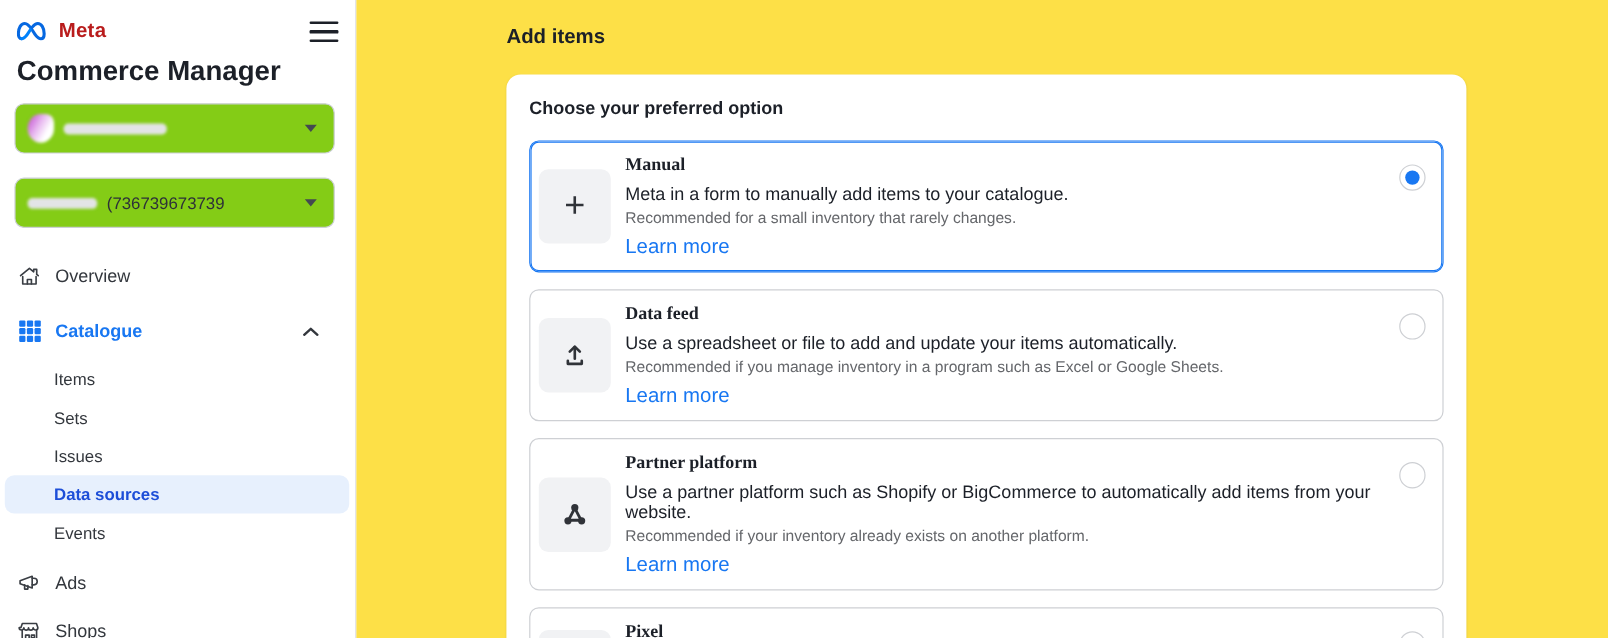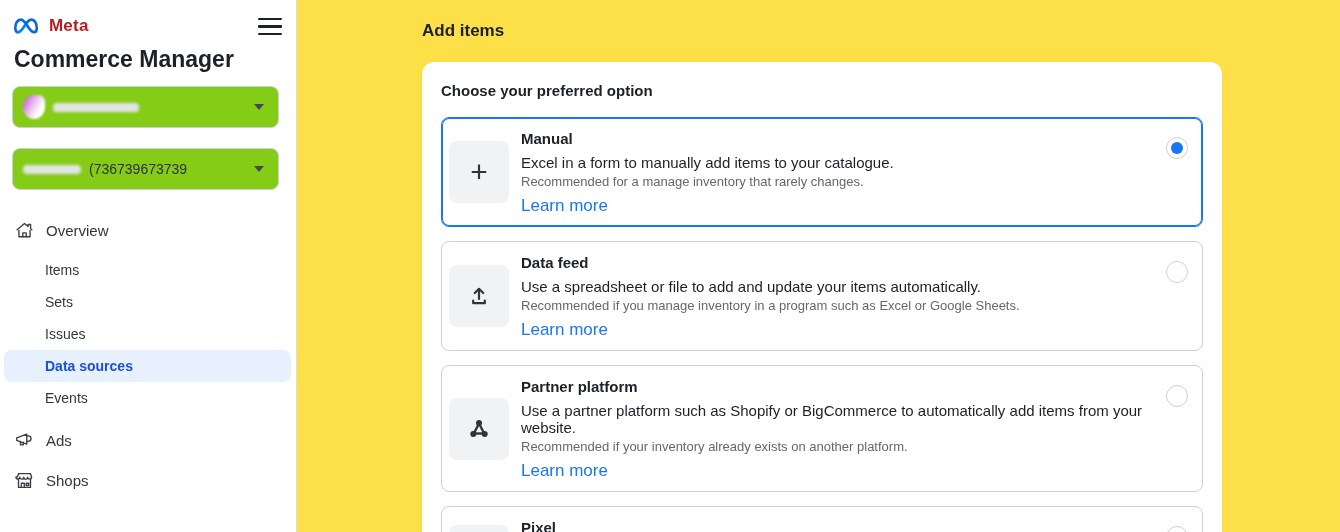--- a/index.html
+++ b/index.html
@@ -43,21 +43,21 @@
   .card { margin-top:21px; background:#fff; border-radius:12px; padding:20px 19px 24px 19px;
           box-shadow:0 1px 2px rgba(0,0,0,.08); height:600px; }
   .card-heading { font-size:15px; font-weight:700; color:#1c2028; margin-bottom:18px; }
 
   .option { display:flex; align-items:flex-start; gap:12px; border:1px solid #ced0d4; border-radius:8px;
             padding:10px 14px 10px 7px; margin-bottom:14px; min-height:100px; cursor:pointer; background:#fff; }
   .option.selected { border-color:#1877F2; box-shadow:inset 0 0 0 1px #1877F2; }
   .opt-icon { width:60px; height:62px; border-radius:8px; background:#F1F2F4; display:flex; align-items:center; justify-content:center; align-self:center; flex:0 0 60px; color:#303338; }
   .plus-glyph { font-size:30px; font-weight:400; color:#303338; line-height:1; }
   .opt-text { flex:1; padding-top:2px; }
-  .opt-title { font-size:15px; font-weight:700; color:#1c2028; margin-bottom:7px; }
+  .opt-title { font-size:15px; font-weight:700; color:#1c2028; margin-bottom:7px;font-family:Liberation Serif, serif; }
   .opt-desc { font-size:15px; color:#1c2028; margin-bottom:3px; }
   .opt-rec { font-size:13px; color:#65676B; margin-bottom:7px; }
   .opt-link { font-size:17px; color:#1877F2; cursor:pointer; display:inline-block; }
   .radio { width:22px; height:22px; border:1.5px solid #ced0d4; border-radius:50%; background:#fff;
            margin-top:9px; flex:0 0 22px; display:flex; align-items:center; justify-content:center; }
   .radio.checked .dot { width:12px; height:12px; border-radius:50%; background:#1877F2; }
 </style>
 </head>
 <body>
 
@@ -96,20 +96,41 @@
       <span class="nicon">
         <svg width="21" height="21" viewBox="0 0 20 20" fill="none" stroke="#3a3e44" stroke-width="1.3" stroke-linejoin="round" stroke-linecap="round">
           <path d="M3 9.3 10 3.4l3.4 2.8V4.3h2.4v4l1.2 1"></path>
           <path d="M4.7 9.9v6h10.6v-6"></path>
           <path d="M8.4 15.9v-3.6h3.2v3.6"></path>
         </svg>
       </span>
       <span>Overview</span>
     </div>
 
+    <div class="nav-item blue">
+      <span class="nicon">
+        <svg width="20" height="20" viewBox="0 0 20 20" fill="#1877F2">
+          <rect x="1" y="1" width="5.2" height="5.2" rx="1"></rect>
+            <rect x="7.4" y="1" width="5.2" height="5.2" rx="1"></rect>
+            <rect x="13.8" y="1" width="5.2" height="5.2" rx="1"></rect>
+          <rect x="1" y="7.4" width="5.2" height="5.2" rx="1"></rect>
+            <rect x="7.4" y="7.4" width="5.2" height="5.2" rx="1"></rect>
+            <rect x="13.8" y="7.4" width="5.2" height="5.2" rx="1"></rect>
+          <rect x="1" y="13.8" width="5.2" height="5.2" rx="1"></rect>
+            <rect x="7.4" y="13.8" width="5.2" height="5.2" rx="1"></rect>
+            <rect x="13.8" y="13.8" width="5.2" height="5.2" rx="1"></rect>
+        </svg>
+      </span>
+      <span>Catalogue</span>
+      <span class="caret-up">
+        <svg width="14" height="9" viewBox="0 0 14 9" fill="none" stroke="#33373d" stroke-width="2" stroke-linecap="round" stroke-linejoin="round">
+            <path d="M1.5 7 7 2l5.5 5"></path>
+          </svg>
+      </span>
+    </div>
 
     <ul class="sub-list">
       <li>Items</li>
       <li>Sets</li>
       <li>Issues</li>
       <li class="active">Data sources</li>
       <li>Events</li>
     </ul>
 
     <div class="nav-item gap-top">
@@ -143,22 +164,22 @@
 
     <div class="card">
       <div class="card-heading">Choose your preferred option</div>
 
       <div class="option selected">
         <div class="opt-icon">
             <span class="plus-glyph">+</span>
           </div>
         <div class="opt-text">
           <div class="opt-title">Manual</div>
-          <div class="opt-desc">Excel in a form to manually add items to your catalogue.</div>
-          <div class="opt-rec">Recommended for a manage inventory that rarely changes.</div>
+          <div class="opt-desc">Meta in a form to manually add items to your catalogue.</div>
+          <div class="opt-rec">Recommended for a small inventory that rarely changes.</div>
           <span class="opt-link">Learn more</span>
         </div>
         <div class="radio checked">
             <span class="dot"></span>
           </div>
       </div>
 
       <div class="option">
         <div class="opt-icon">
           <svg width="24" height="24" viewBox="0 0 24 24" fill="none" stroke="#303338" stroke-width="2.2" stroke-linecap="round" stroke-linejoin="round">

